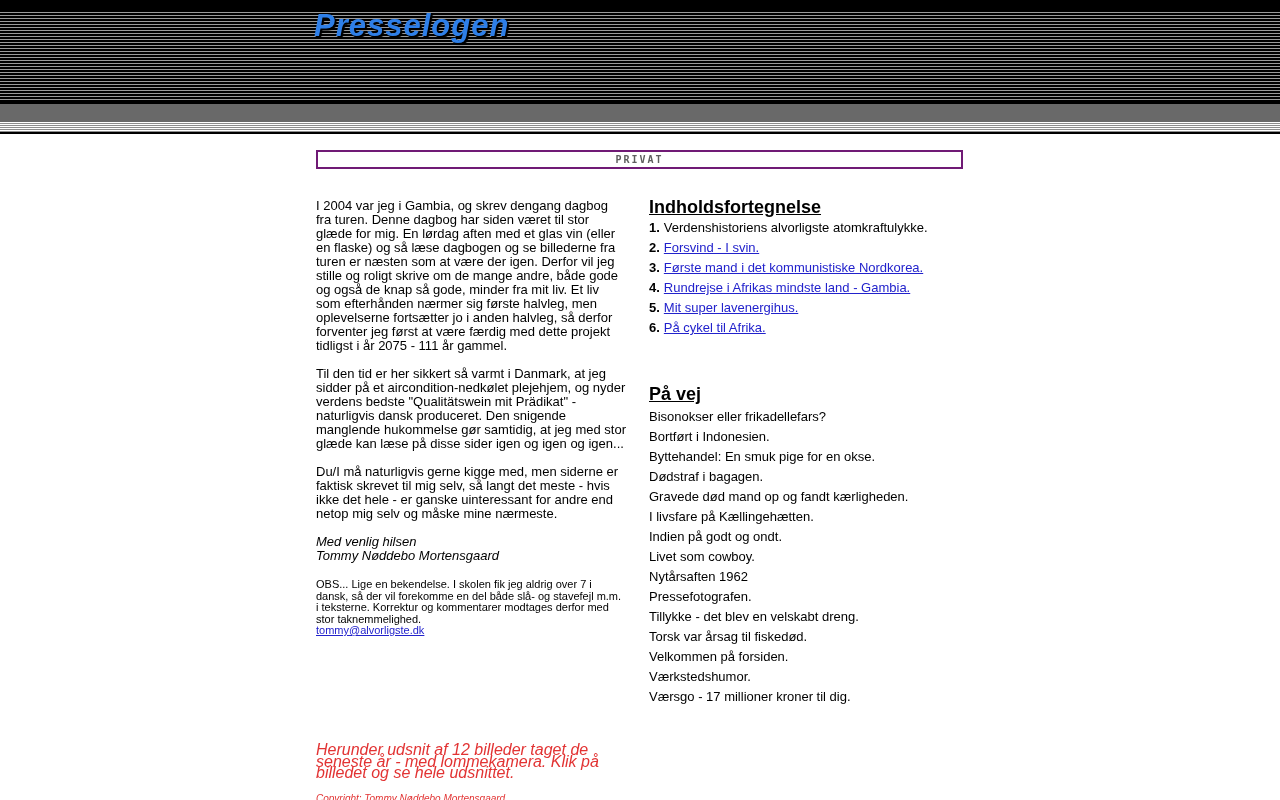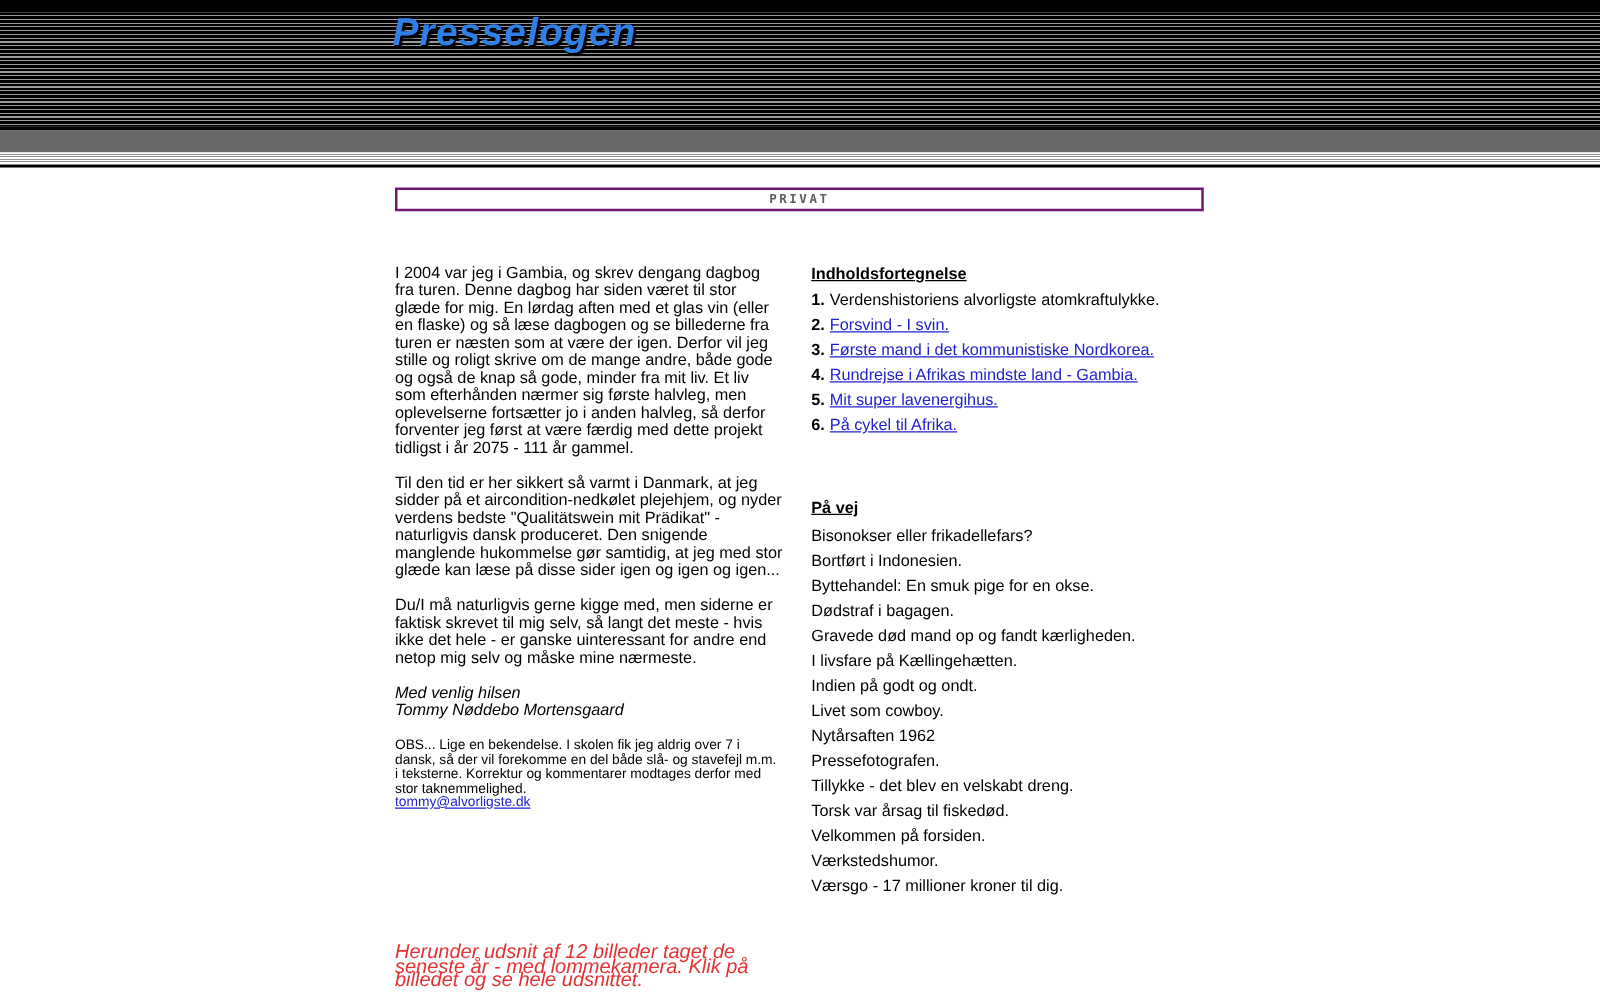--- a/index.html
+++ b/index.html
@@ -21,30 +21,30 @@
           color:#2e7fe8; text-shadow:1px 1px 0 #000, 2px 2px 1px #000; }
 
   
   .privat-bar { margin:16px 0 0 316px; width:647px; height:19px;
                 border:2px solid #701a75; background:#fff;
                 display:flex; align-items:center; justify-content:center; }
   .privat-bar span { font-family:"DejaVu Sans Mono","Liberation Mono",monospace;
                      font-size:10px; font-weight:bold; letter-spacing:2px; color:#5e5e5e; }
 
   
-  .content { margin:42px 0 0 316px; width:647px; display:flex; }
+  .content { margin:30px 0 0 316px; width:647px; display:flex; }
   .col-left  { width:310px; }
   .col-right { margin-left:23px; flex:1; }
 
   .col-left p { font-size:13px; line-height:14px; margin-bottom:14px; }
   .signoff { font-size:13px; line-height:14px; font-style:italic; margin-bottom:16px; }
   .obs { font-size:11px; line-height:11.5px; }
   .obs a { color:#2222cc; }
 
-  .toc-heading, .pv-heading { font-size:13px; font-weight:bold; text-decoration:underline;
+  .toc-heading, .pv-heading { font-size:18px; font-weight:bold; text-decoration:underline;
                               line-height:16px; margin-bottom:6px; }
   .toc-row { font-size:13px; line-height:13px; margin-bottom:7px; }
   .toc-num { font-weight:bold; margin-right:4px; }
   a.toc-link { color:#2222cc; text-decoration:underline; }
   .pv-heading { margin-top:52px; }
   .pv-list { margin-top:8px; }
   .pv-row { font-size:13px; line-height:13px; margin-bottom:7px; }
 
   
   .photos-note { margin:34px 0 0 316px; width:330px; color:#e23333; font-style:italic; }

